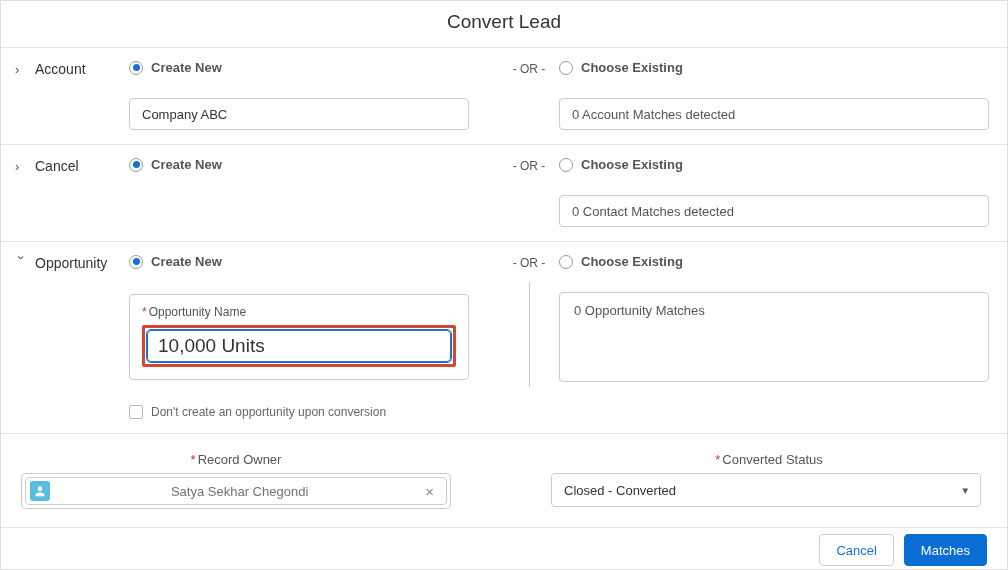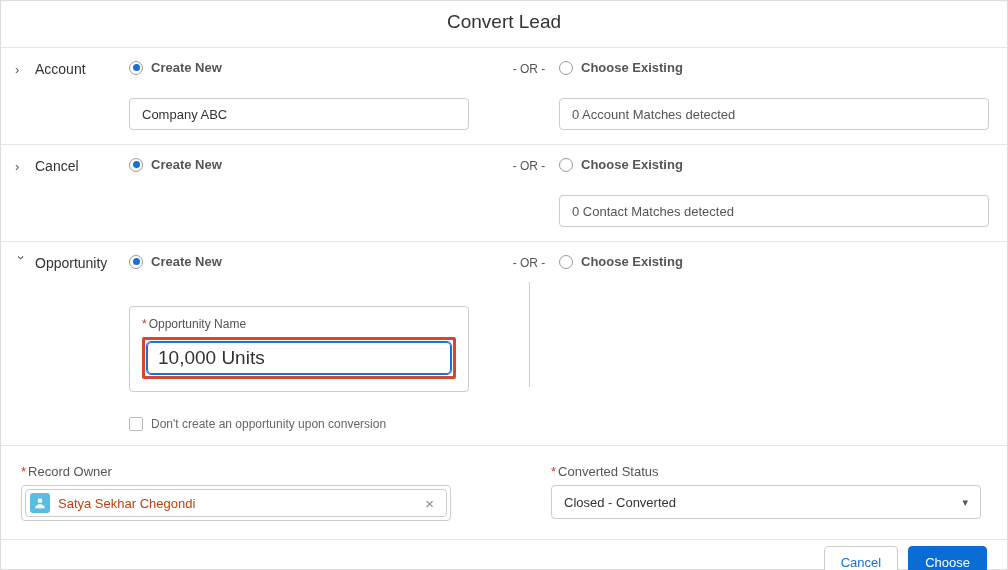--- a/index.html
+++ b/index.html
@@ -146,21 +146,21 @@
       top: 28px;
       height: 105px;
       width: 1px;
       background: #ccc;
     }
     .opp-name-box {
       width: 340px;
       border: 1px solid #ccc;
       border-radius: 4px;
       padding: 10px 12px 12px;
-      margin-top: 14px;
+      margin-top: 2px;
     }
     .required-star {
       color: #c23934;
       margin-right: 2px;
     }
     .opp-name-label {
       font-size: 12px;
       color: #555;
       margin-bottom: 6px;
     }
@@ -202,20 +202,21 @@
       border: 1px solid #ccc;
       border-radius: 4px;
       padding: 10px 14px;
       font-size: 13px;
       color: #555;
     }
     .bottom-section {
       border-top: 1px solid #e5e5e5;
       padding: 18px 20px 18px;
       display: flex;
+      text-align: center;
     }
     .field-group {
       display: flex;
       flex-direction: column;
     }
     .field-label {
       font-size: 13px;
       color: #555;
       margin-bottom: 6px;
     }
@@ -246,21 +247,21 @@
       background: #5abde0;
       border-radius: 3px;
       margin-right: 8px;
       display: flex;
       align-items: center;
       justify-content: center;
     }
     .owner-name {
       flex: 1;
       font-size: 13px;
-      color: #c2410c;
+      color: #737373;
     }
     .owner-clear {
       color: #888;
       font-size: 15px;
       padding: 0 4px;
       cursor: pointer;
     }
     .spacer {
       width: 100px;
     }
@@ -396,20 +397,23 @@
         <div class="checkbox-row">
           <span class="checkbox"></span>
           <span class="checkbox-label">Don't create an opportunity upon conversion</span>
         </div>
       </div>
       <div class="opp-or">- OR -</div>
       <div class="col opp-right">
         <div class="radio-row">
           <span class="radio"></span>
           <span class="radio-label">Choose Existing</span>
+        </div>
+        <div class="opp-match-box">
+          <span>0 Opportunity Matches</span>
         </div>
       </div>
     </div>
   </div>
 
   <div class="bottom-section">
     <div class="field-group owner-group">
       <div class="field-label">
         <span class="required-star">*</span><span>Record Owner</span>
       </div>
@@ -433,15 +437,15 @@
       </div>
       <div class="select-box">
         <span>Closed - Converted</span>
         <span class="select-caret">▾</span>
       </div>
     </div>
   </div>
 
   <div class="footer">
     <div class="btn btn-secondary">Cancel</div>
-    <div class="btn btn-primary">Choose</div>
+    <div class="btn btn-primary">Matches</div>
   </div>
 </div>
 
 </body></html>

